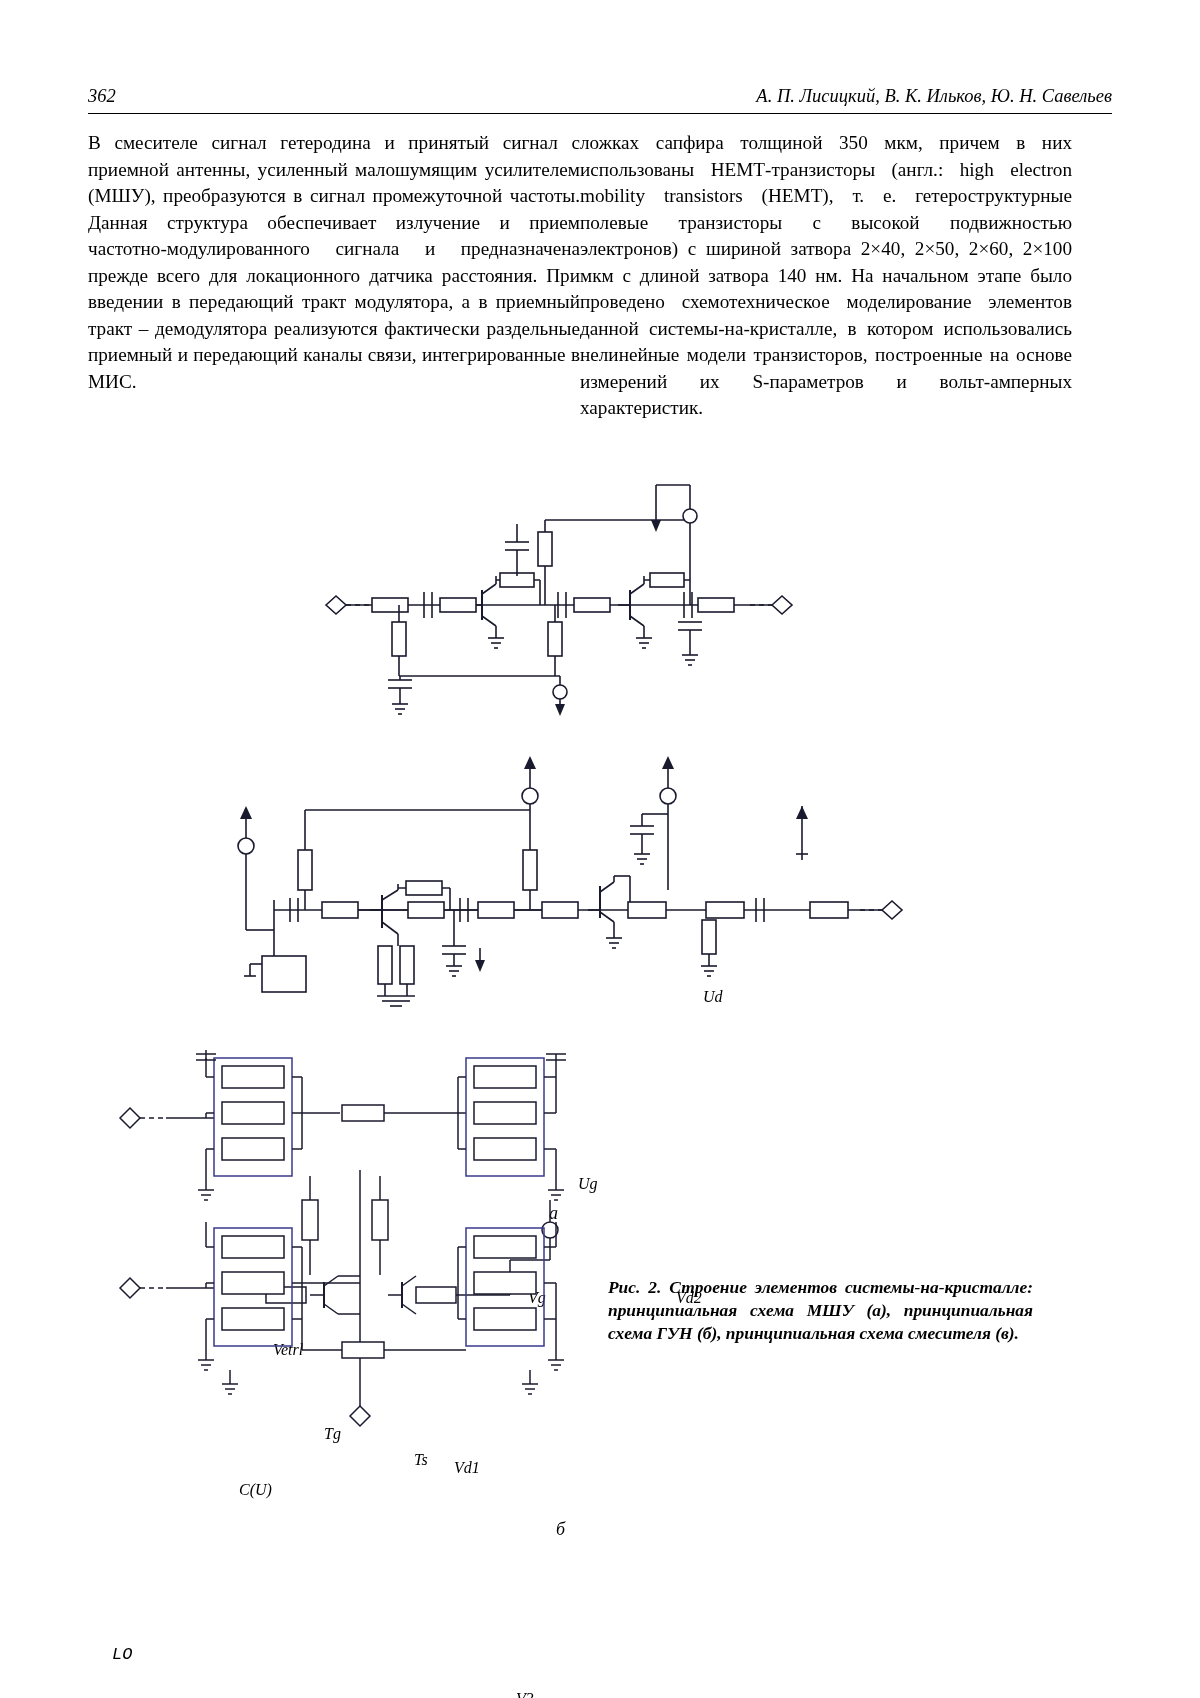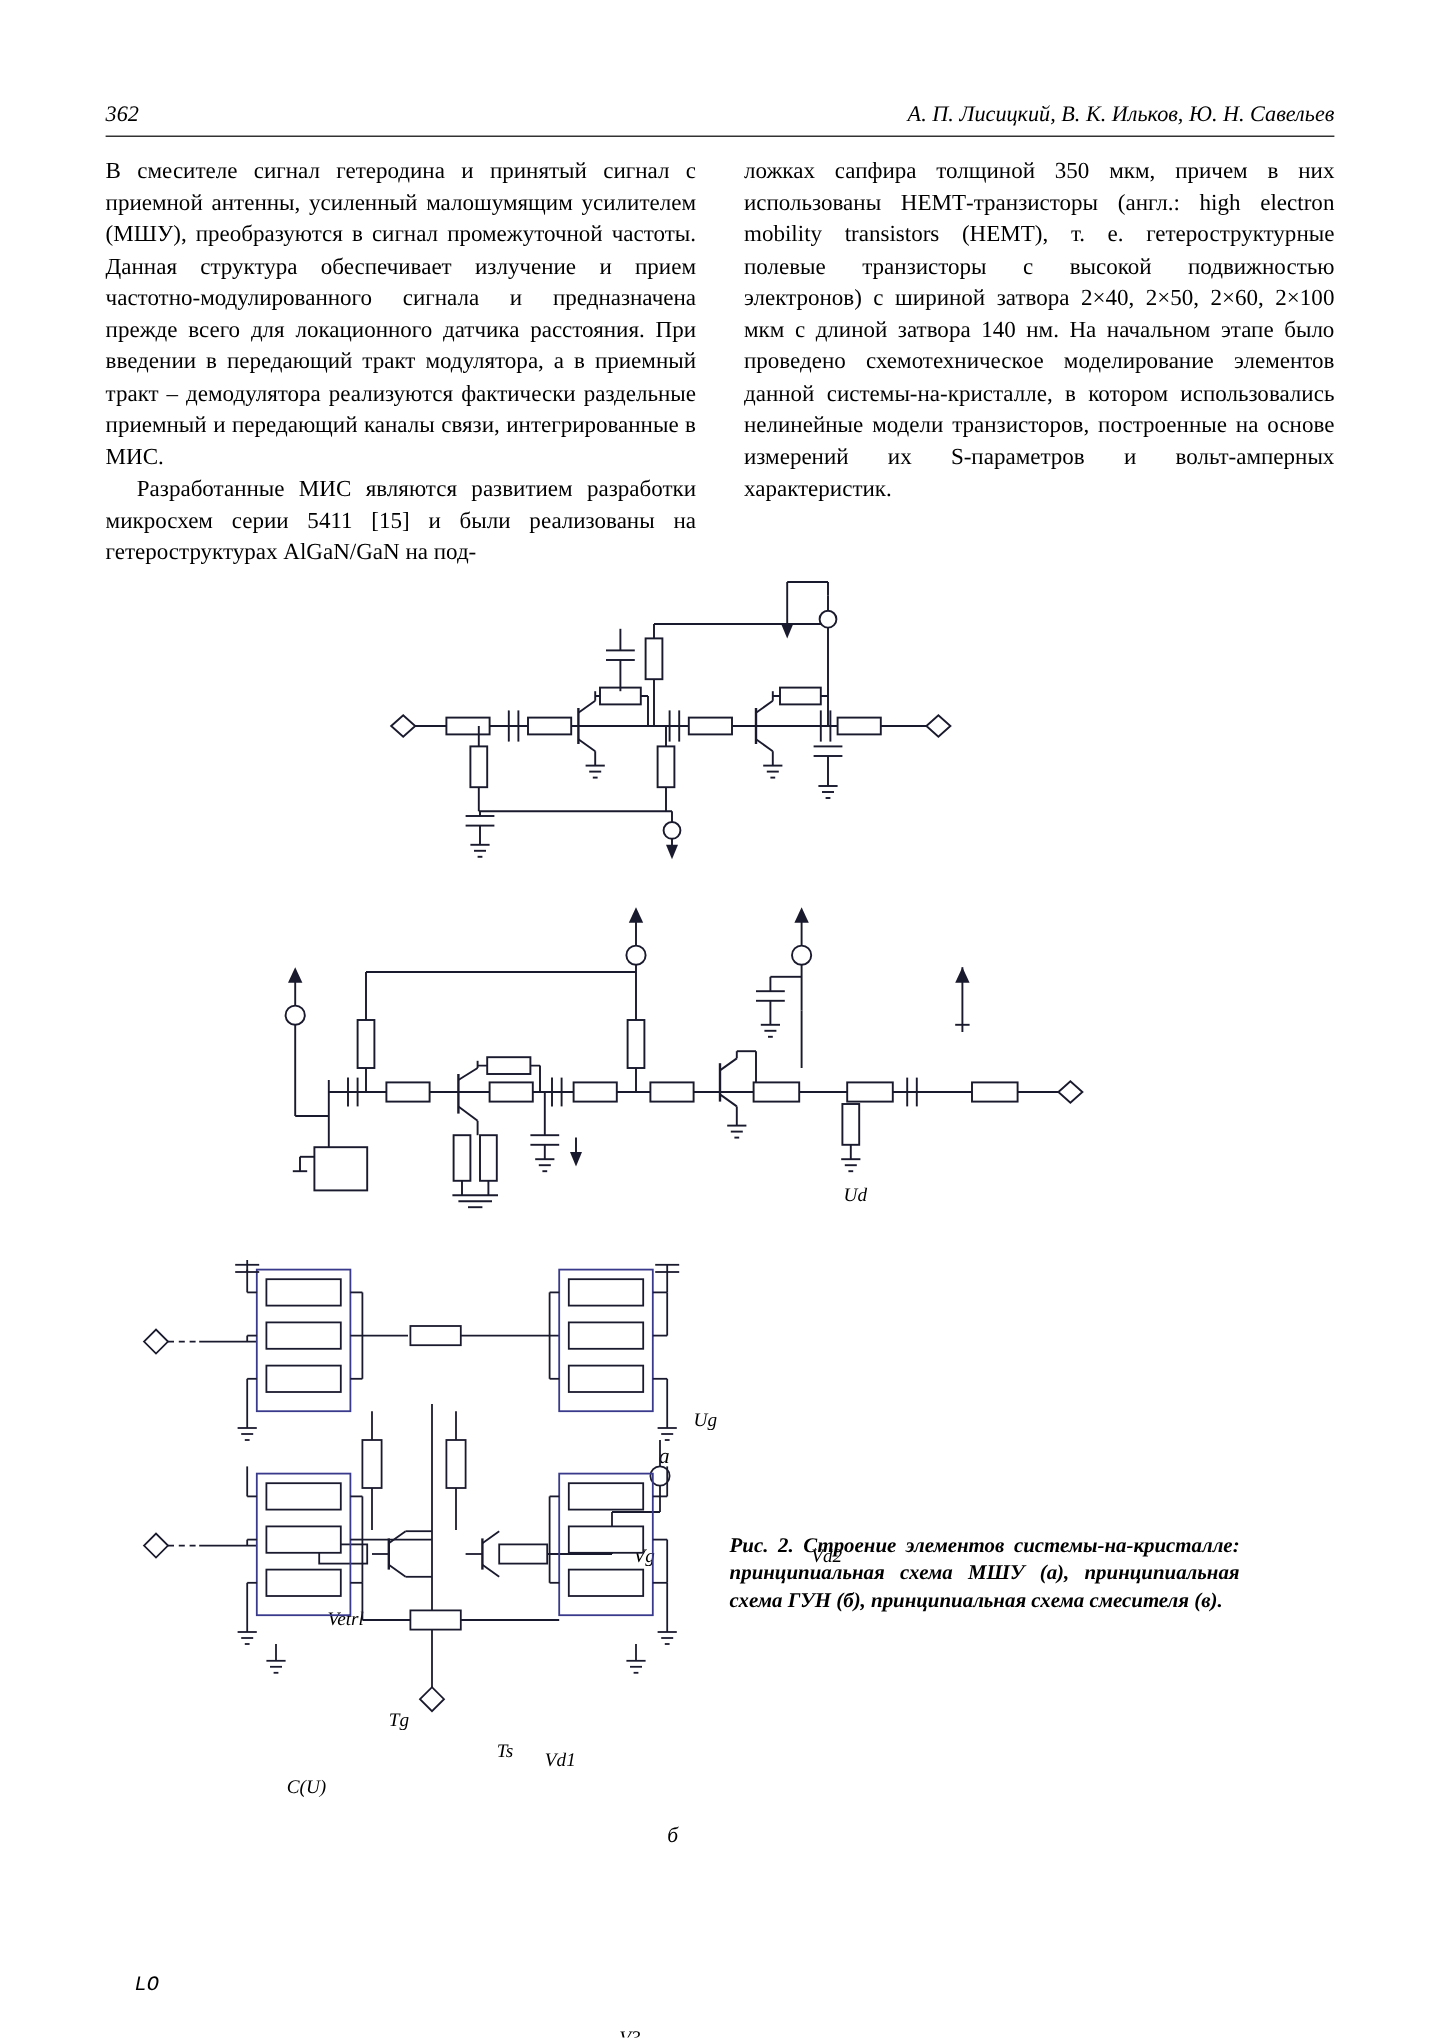--- a/index.html
+++ b/index.html
@@ -44,21 +44,20 @@
     height: 1px;
     background: #000;
   }
   
   .cols {
     position: absolute;
     left: 88px;
     top: 130px;
     width: 1024px;
     display: flex;
-    gap: 40px;
   }
   .col {
     width: 492px;
     font-size: 19.2px;
     line-height: 26.5px;
     text-align: justify;
     text-justify: inter-word;
     hyphens: manual;
   }
   .col p { margin: 0; }
@@ -109,21 +108,20 @@
 
   <div class="runhead">
     <span class="pageno">362</span>
     <span class="authors">А. П. Лисицкий, В. К. Ильков, Ю. Н. Савельев</span>
   </div>
   <div class="runhead-rule"></div>
 
   <div class="cols">
     <div class="col">
       <p>В смесителе сигнал гетеродина и принятый сигнал с приемной антенны, усиленный малошумящим усилителем (МШУ), преобразуются в сигнал промежуточной частоты. Данная структура обеспечивает излучение и прием частотно-модулированного сигнала и предназначена прежде всего для локационного датчика расстояния. При введении в передающий тракт модулятора, а в приемный тракт – демодулятора реализуются фактически раздельные приемный и передающий каналы связи, интегрированные в МИС.</p>
-      <p class="indent">Разработанные МИС являются развитием разработки микросхем серии 5411 [15] и были реализованы на гетероструктурах AlGaN/GaN на под-</p>
     </div>
     <div class="col">
       <p>ложках сапфира толщиной 350 мкм, причем в них использованы НЕМТ-транзисторы (англ.: high electron mobility transistors (HEMT), т. е. гетероструктурные полевые транзисторы с высокой подвижностью электронов) с шириной затвора 2×40, 2×50, 2×60, 2×100 мкм с длиной затвора 140 нм. На начальном этапе было проведено схемотехническое моделирование элементов данной системы-на-кристалле, в котором использовались нелинейные модели транзисторов, построенные на основе измерений их S-параметров и вольт-амперных характеристик.</p>
     </div>
   </div>
 
   <div class="figure-area">
 
     <svg class="sch" style="left:300px; top:-20px;" width="560" height="240" viewBox="0 0 560 240">
       <g stroke="#1a1a2e" stroke-width="1.6" fill="none">

